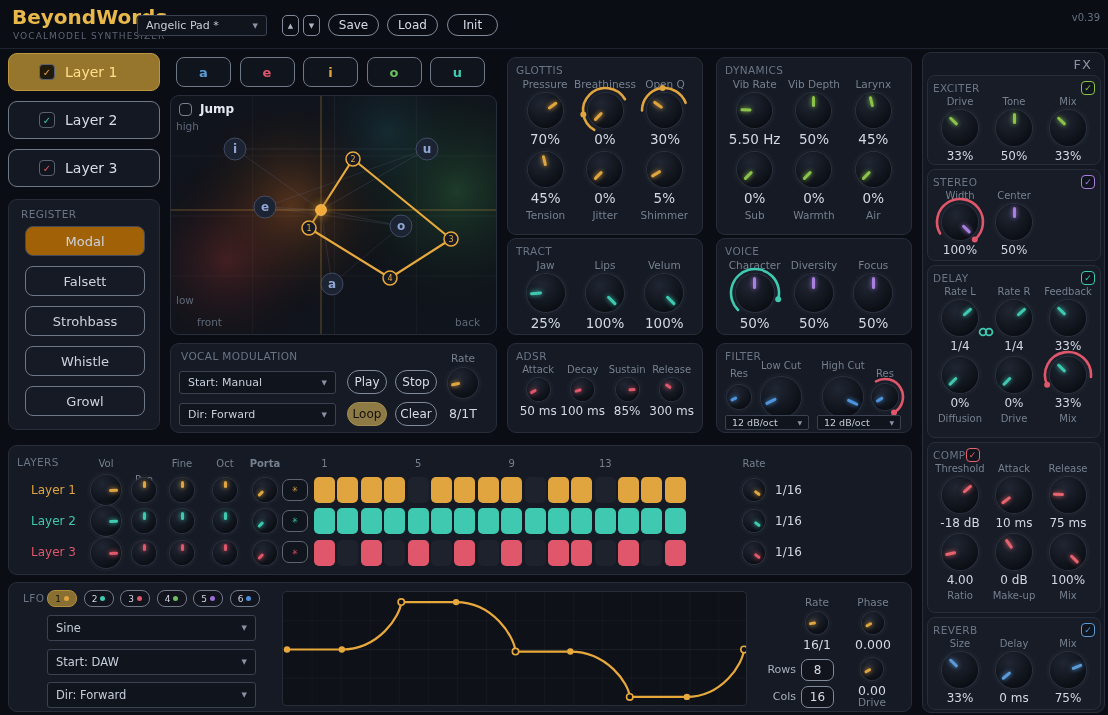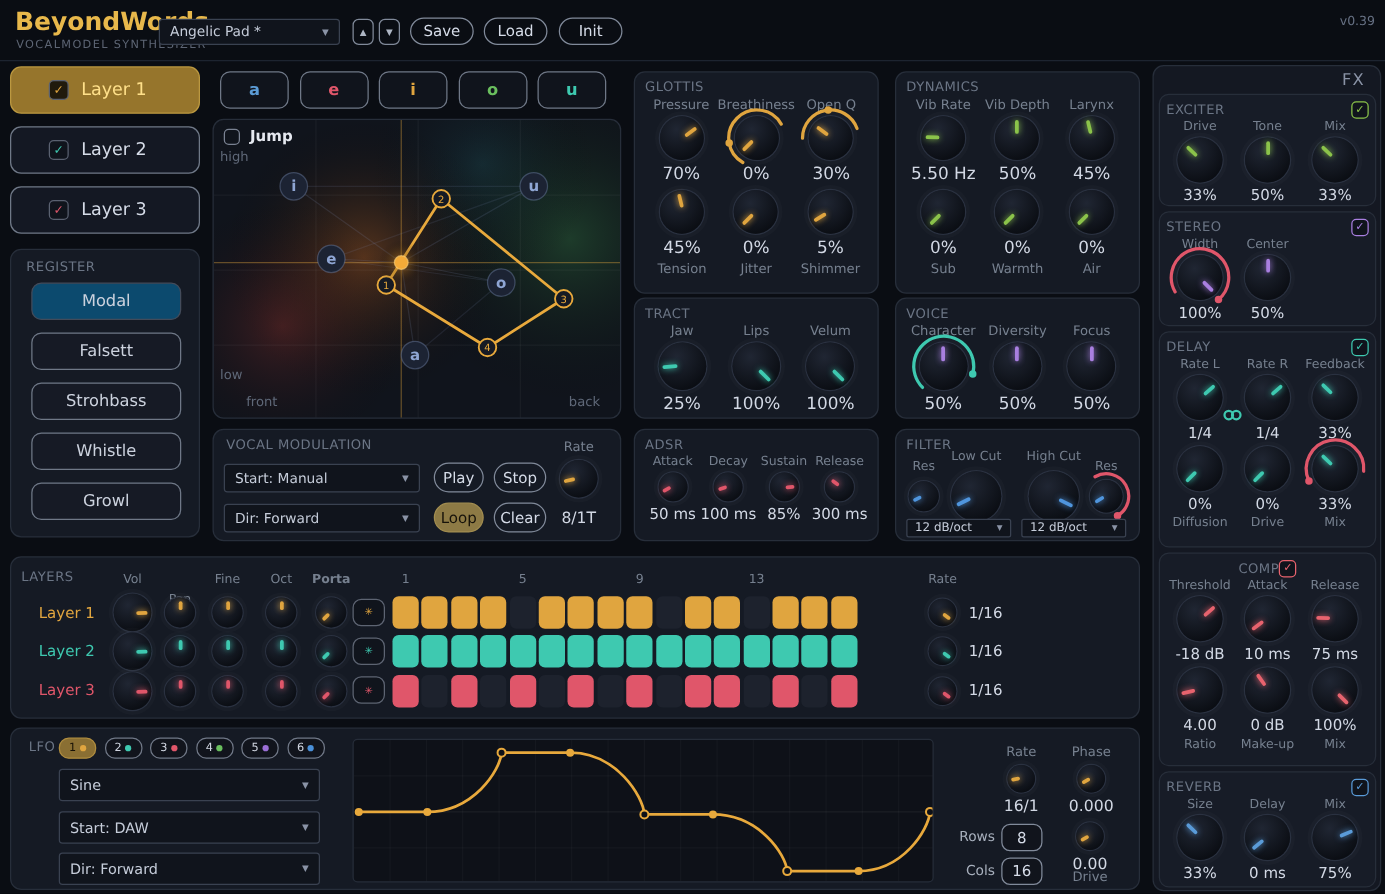--- a/index.html
+++ b/index.html
@@ -23,21 +23,21 @@
   .ctr{display:flex;align-items:center;justify-content:center;text-align:center}
 </style>
 </head>
 <body>
 
 <div id="app">
 
   <div class="abs" id="topbar" style="left:0;top:0;width:1108px;height:48px">
     <div class="abs" style="left:12px;top:5px;font-size:20px;font-weight:600;color:#e8b84b">BeyondWords</div>
     <div class="abs" style="left:13px;top:31px;font-size:9px;letter-spacing:1.1px;color:#5d6574">VOCALMODEL SYNTHESIZER</div>
-    <div class="abs dd" style="left:127px;top:15px;width:145px;height:21px">
+    <div class="abs dd" style="left:137px;top:15px;width:130px;height:21px">
       <span>Angelic Pad *</span>
       <span class="caret">▼</span>
     </div>
     <div class="abs pill" style="left:282px;top:15px;width:17px;height:21px;border-radius:5px;font-size:7px;color:#aeb6c4">
       <span>▲</span>
     </div>
     <div class="abs pill" style="left:303px;top:15px;width:17px;height:21px;border-radius:5px;font-size:7px;color:#aeb6c4">
       <span>▼</span>
     </div>
     <div class="abs pill" style="left:328px;top:14px;width:51px;height:22px">Save</div>
@@ -55,21 +55,21 @@
       <div class="abs" style="left: 8px; top: 101px; width: 152px; height: 38px; border-radius: 9px; display: flex; align-items: center; gap: 10px; padding-left: 30px; background: rgb(20, 24, 35); border: 1px solid rgb(111, 120, 135);">
         <div class="check" style="width: 16px; height: 16px; border: 1px solid rgb(90, 97, 112); font-size: 10px; color: rgb(62, 201, 176);">✓</div>
         <span style="font-size: 14px; color: rgb(214, 220, 232);">Layer 2</span>
       </div>
       <div class="abs" style="left: 8px; top: 149px; width: 152px; height: 38px; border-radius: 9px; display: flex; align-items: center; gap: 10px; padding-left: 30px; background: rgb(20, 24, 35); border: 1px solid rgb(111, 120, 135);">
         <div class="check" style="width: 16px; height: 16px; border: 1px solid rgb(90, 97, 112); font-size: 10px; color: rgb(224, 86, 106);">✓</div>
         <span style="font-size: 14px; color: rgb(214, 220, 232);">Layer 3</span>
       </div>
       <div class="panel" style="left: 8px; top: 199px; width: 152px; height: 231px;">
         <div class="abs sec-title" style="left: 12px; top: 8px;">REGISTER</div>
-        <div class="abs ctr" style="left: 16px; top: 26px; width: 120px; height: 30px; border-radius: 8px; font-size: 13px; color: rgb(204, 210, 222); background: #0c4a6e; border: 1px solid rgb(67, 75, 90);">Modal</div>
+        <div class="abs ctr" style="left: 16px; top: 26px; width: 120px; height: 30px; border-radius: 8px; font-size: 13px; color: rgb(204, 210, 222); background: #a16207; border: 1px solid rgb(67, 75, 90);">Modal</div>
         <div class="abs ctr" style="left: 16px; top: 66px; width: 120px; height: 30px; border-radius: 8px; font-size: 13px; color: rgb(204, 210, 222); background: rgb(22, 26, 37); border: 1px solid rgb(111, 120, 135);">Falsett</div>
         <div class="abs ctr" style="left: 16px; top: 106px; width: 120px; height: 30px; border-radius: 8px; font-size: 13px; color: rgb(204, 210, 222); background: rgb(22, 26, 37); border: 1px solid rgb(111, 120, 135);">Strohbass</div>
         <div class="abs ctr" style="left: 16px; top: 146px; width: 120px; height: 30px; border-radius: 8px; font-size: 13px; color: rgb(204, 210, 222); background: rgb(22, 26, 37); border: 1px solid rgb(111, 120, 135);">Whistle</div>
         <div class="abs ctr" style="left: 16px; top: 186px; width: 120px; height: 30px; border-radius: 8px; font-size: 13px; color: rgb(204, 210, 222); background: rgb(22, 26, 37); border: 1px solid rgb(111, 120, 135);">Growl</div>
       </div>
     </div>
   <div id="vowel-root">
       <div class="abs" style="left: 176px; top: 57px; width: 321px; display: flex; gap: 8.5px;">
         <div class="ctr" style="width: 55px; height: 30px; box-sizing: border-box; border: 1px solid rgb(111, 120, 135); border-radius: 8px; background: rgb(16, 20, 28); font-size: 13px; font-weight: 700; color: rgb(91, 155, 213);">a</div>
         <div class="ctr" style="width: 55px; height: 30px; box-sizing: border-box; border: 1px solid rgb(111, 120, 135); border-radius: 8px; background: rgb(16, 20, 28); font-size: 13px; font-weight: 700; color: rgb(224, 86, 106);">e</div>
@@ -613,21 +613,21 @@
               <div class="kvalue" style="font-size: 12px;">33%</div>
               <div class="klabel" style="font-size: 10px;">Mix</div>
             </div>
           </div>
           <svg width="16" height="10" viewBox="0 0 16 10" style="position: absolute; left: 50px; top: 61px;">
             <circle cx="5" cy="5" r="3.4" fill="none" stroke="#3ec9b0" stroke-width="1.8"></circle>
             <circle cx="11" cy="5" r="3.4" fill="none" stroke="#3ec9b0" stroke-width="1.8"></circle>
           </svg>
         </div>
         <div class="subpanel" style="left: 4px; top: 389px; width: 174px; height: 171px; padding: 4px 5px;">
-          <div style="display: flex; justify-content: center; align-items: center; height: 15px;">
+          <div style="display: flex; justify-content: flex-start; align-items: center; height: 15px;">
             <div class="sec-title">COMP</div>
             <div class="check" style="width: 14px; height: 14px; border: 1.5px solid rgb(232, 99, 110); color: rgb(232, 99, 110); font-size: 9px;">✓</div>
           </div>
           <div class="kgrid" style="grid-template-columns: repeat(3, 1fr); margin-top: 1px;">
             <div class="kcell">
               <div class="klabel" style="font-size: 10px;">Threshold</div>
               <div class="knob" style="width: 36px; height: 36px;">
                 <div class="ptr" style="transform: rotate(48.6deg);">
                   <span style="--c: #e8636e;"></span>
                 </div>

